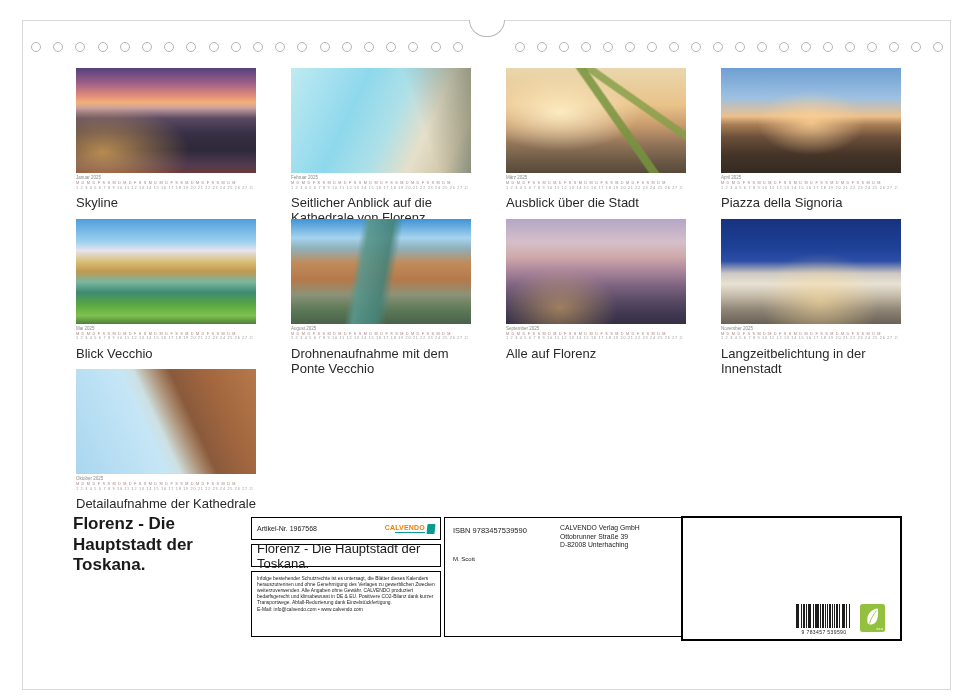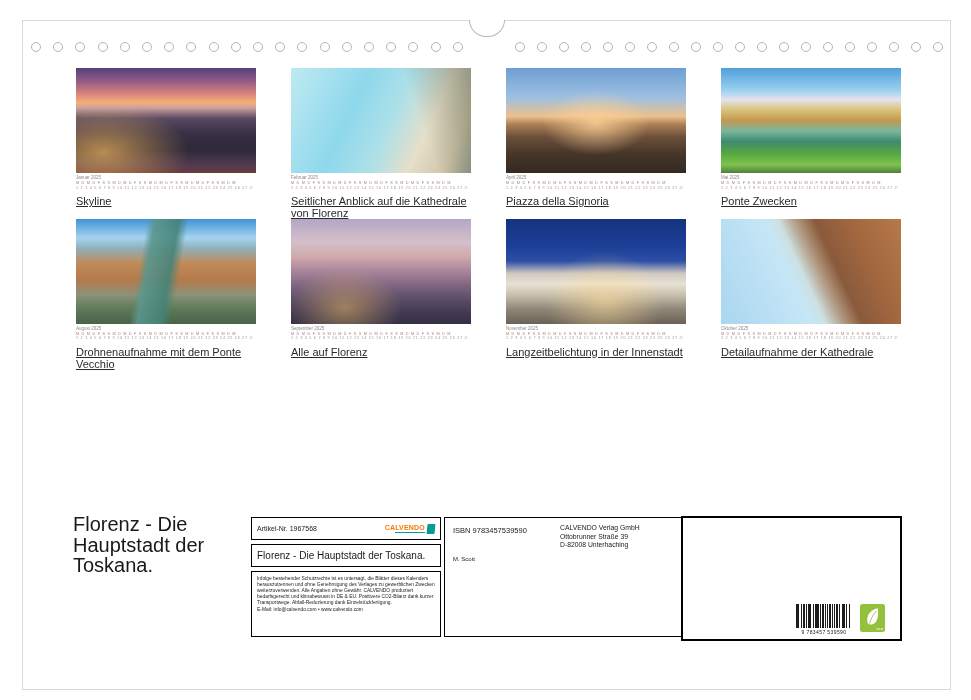--- a/index.html
+++ b/index.html
@@ -14,49 +14,49 @@
   .hanger{position:absolute;left:446px;top:-1px;width:34px;height:16px;border:1px solid #b5b5b5;border-top:none;border-radius:0 0 34px 34px;background:#fff;}
 
   
   .grid{position:absolute;left:53px;top:47px;display:grid;grid-template-columns:repeat(4,215px);grid-auto-rows:150.5px;}
   .card{width:180px;}
   .photo{width:180px;height:105px;}
   .mlabel{margin-top:2px;font-size:4.5px;color:#8a8a8a;}
   .crow{white-space:nowrap;overflow:hidden;width:177px;font-size:3.8px;letter-spacing:0.7px;line-height:4.6px;}
   .crow.r1{margin-top:1px;color:#b08080;}
   .crow.r2{color:#9a9a9a;}
-  .caption{margin-top:5px;font-size:11px;color:#2a2a2a;text-decoration:underline;}
+  .caption{margin-top:5px;font-size:13px;color:#2a2a2a;}
 
   
   .ph1{background:radial-gradient(ellipse at 15% 80%,rgba(240,180,90,.7),transparent 40%),linear-gradient(180deg,#54407c 0%,#9c5f86 14%,#e08a7a 26%,#f2b077 33%,#caa0a0 38%,#5a4a62 48%,#383046 62%,#2e2838 78%,#503a50 92%,#6b3a3a 100%);}
   .ph2{background:linear-gradient(250deg,rgba(80,92,72,.5),transparent 32%),linear-gradient(115deg,#bfeaf2 0%,#8ed8ec 35%,#aee0e8 55%,#e6dfc9 72%,#cfc5a9 88%,#9aa08e 100%);}
   .ph3{background:linear-gradient(55deg,transparent 56%,rgba(118,148,62,.85) 57%,rgba(118,148,62,.85) 60%,transparent 61%),linear-gradient(35deg,transparent 68%,rgba(130,158,70,.8) 69%,rgba(130,158,70,.8) 72%,transparent 73%),radial-gradient(ellipse at 30% 42%,rgba(255,240,200,.9),transparent 45%),linear-gradient(180deg,#ead7ae 0%,#e9c38a 35%,#c79a6c 55%,#93755a 72%,#6d5a46 88%,#57493a 100%);}
   .ph4{background:radial-gradient(ellipse at 50% 52%,rgba(255,210,150,.8),transparent 42%),linear-gradient(180deg,#6f9fd2 0%,#9dc0e2 28%,#ecc08c 46%,#a97e55 54%,#6b4f3a 66%,#463528 82%,#332a22 100%);}
   .ph5{background:linear-gradient(180deg,#4f9fdc 0%,#9fd2ef 22%,#e6e3ef 30%,#d9c27a 40%,#c3984f 50%,#79b7a0 60%,#3f8a70 70%,#59a83f 82%,#7fc24f 92%,#4f7f3f 100%);}
   .ph6{background:radial-gradient(circle at 20% 38%,#fff3c4 0%,#f8cb6b 10%,rgba(240,150,80,.6) 25%,transparent 45%),linear-gradient(180deg,#a86464 0%,#cf7a52 28%,#e79a5e 42%,#b46a50 55%,#7a4a46 70%,#57383c 85%,#433038 100%);}
   .ph7{background:radial-gradient(circle at 22% 48%,#ffeaae 0%,#f6c779 14%,transparent 38%),radial-gradient(circle at 46% 36%,rgba(178,92,58,.95) 0%,rgba(178,92,58,.95) 11%,transparent 20%),linear-gradient(180deg,#ecc891 0%,#d9ad7d 30%,#b08a64 48%,#7c6450 66%,#55453a 84%,#3e342c 100%);}
   .ph8{background:linear-gradient(100deg,transparent 36%,rgba(90,150,140,.9) 40%,rgba(70,130,120,.9) 52%,transparent 57%),linear-gradient(180deg,#3f93d6 0%,#a6d3ee 18%,#8fb0ba 28%,#c08b59 42%,#b5794b 58%,#8c9278 72%,#5d7a58 86%,#49624a 100%);}
   .ph9{background:radial-gradient(ellipse at 30% 85%,rgba(240,190,100,.5),transparent 32%),linear-gradient(180deg,#b4a6c6 0%,#d5bfc9 22%,#cfa9ab 36%,#a8849a 50%,#7c6380 64%,#584a64 78%,#413852 90%,#353046 100%);}
   .ph10{background:linear-gradient(245deg,#b5794a 0%,#a3673f 22%,#8a5a3c 38%,rgba(138,90,60,0) 54%),linear-gradient(65deg,#a9d6f0 0%,#c6e6f6 40%,#dcd2b4 60%,#b49a78 78%,#8a6a4c 100%);}
   .ph11{background:radial-gradient(ellipse at 55% 78%,rgba(255,220,150,.55),transparent 42%),linear-gradient(180deg,#16337f 0%,#1d3f96 26%,#2c4ea6 40%,#cfc9c2 52%,#e8e2d4 62%,#c2b8a6 74%,#8f8678 86%,#6a6256 100%);}
   .ph12{background:radial-gradient(circle at 78% 52%,rgba(255,230,170,.95) 0%,transparent 9%),linear-gradient(180deg,#142668 0%,#1b2f7c 34%,#2b3a86 50%,#53518e 58%,#c9953f 64%,#8a6a44 68%,#3c3a62 76%,#2a2c50 88%,#222444 100%);}
 
   
-  .big-title{position:absolute;left:50px;top:493px;font-size:20px;line-height:20.5px;color:#1a1a1a;}
+  .big-title{position:absolute;left:50px;top:493px;font-size:17px;line-height:20.5px;color:#1a1a1a;font-weight:bold;}
 
   .info-left{position:absolute;left:228px;top:496px;width:190px;}
   .ibox{border:1.5px solid #000;background:#fff;box-sizing:border-box;}
   .box-article{height:23px;display:flex;align-items:center;justify-content:space-between;padding:0 5px;}
   .article-no{font-size:7px;}
   .logo{display:flex;align-items:center;gap:2px;}
   .logo-textcol{display:flex;flex-direction:column;align-items:flex-end;}
   .logo-word{font-size:7px;font-weight:bold;color:#ef7d00;letter-spacing:.2px;line-height:7px;}
   .logo-tag{width:30px;height:1.8px;background:#0a9a94;margin-top:1px;}
   .logo-ico{width:8px;height:10px;background:#0a9a94;transform:skewX(-6deg);border-radius:1px;}
-  .box-title{margin-top:4px;height:23px;display:flex;align-items:center;padding:0 5px;font-size:10px;}
+  .box-title{margin-top:4px;height:23px;display:flex;align-items:center;padding:0 5px;font-size:13px;}
   .box-legal{margin-top:4px;height:66px;padding:4px 5px;font-size:4.9px;line-height:6.1px;color:#222;}
   .legal-mail{margin-top:1px;}
 
   .info-right{position:absolute;left:421px;top:496px;width:268px;height:120px;border:1.5px solid #000;box-sizing:border-box;background:#fff;padding-left:24px;}
   .isbn{position:absolute;left:8px;top:8px;font-size:7.5px;}
   .author{position:absolute;left:8px;top:38px;font-size:6px;}
   .publisher{position:absolute;left:115px;top:6px;font-size:6.8px;line-height:8.6px;}
 
   .barcode-box{position:absolute;left:658px;top:495px;width:221px;height:125px;border:2px solid #000;box-sizing:border-box;background:#fff;}
   .barcode{position:absolute;left:113px;top:86px;width:54px;height:24px;background:repeating-linear-gradient(90deg,#1c1c1c 0 1px,transparent 1px 2.4px),repeating-linear-gradient(90deg,#1c1c1c 0 2px,transparent 2px 6.6px);}
@@ -127,35 +127,42 @@
     </div>
 
     <div class="card">
       <div class="photo ph2"></div>
       <div class="mlabel">Februar 2025</div>
       <div class="crow r1">M D M D F S S M D M D F S S M D M D F S S M D M D F S S M D M</div>
       <div class="crow r2">1 2 3 4 5 6 7 8 9 10 11 12 13 14 15 16 17 18 19 20 21 22 23 24 25 26 27 28 29 30 31</div>
       <div class="caption">Seitlicher Anblick auf die Kathedrale von Florenz</div>
     </div>
 
+    <div class="card">
+      <div class="photo ph3"></div>
+      <div class="mlabel">März 2025</div>
+      <div class="crow r1">M D M D F S S M D M D F S S M D M D F S S M D M D F S S M D M</div>
+      <div class="crow r2">1 2 3 4 5 6 7 8 9 10 11 12 13 14 15 16 17 18 19 20 21 22 23 24 25 26 27 28 29 30 31</div>
+      <div class="caption">Ausblick über die Stadt</div>
+    </div>
 
     <div class="card">
       <div class="photo ph4"></div>
       <div class="mlabel">April 2025</div>
       <div class="crow r1">M D M D F S S M D M D F S S M D M D F S S M D M D F S S M D M</div>
       <div class="crow r2">1 2 3 4 5 6 7 8 9 10 11 12 13 14 15 16 17 18 19 20 21 22 23 24 25 26 27 28 29 30 31</div>
       <div class="caption">Piazza della Signoria</div>
     </div>
 
     <div class="card">
       <div class="photo ph5"></div>
       <div class="mlabel">Mai 2025</div>
       <div class="crow r1">M D M D F S S M D M D F S S M D M D F S S M D M D F S S M D M</div>
       <div class="crow r2">1 2 3 4 5 6 7 8 9 10 11 12 13 14 15 16 17 18 19 20 21 22 23 24 25 26 27 28 29 30 31</div>
-      <div class="caption">Ponte Zwecken</div>
+      <div class="caption">Blick Vecchio</div>
     </div>
 
 
 
     <div class="card">
       <div class="photo ph8"></div>
       <div class="mlabel">August 2025</div>
       <div class="crow r1">M D M D F S S M D M D F S S M D M D F S S M D M D F S S M D M</div>
       <div class="crow r2">1 2 3 4 5 6 7 8 9 10 11 12 13 14 15 16 17 18 19 20 21 22 23 24 25 26 27 28 29 30 31</div>
       <div class="caption">Drohnenaufnahme mit dem Ponte Vecchio</div>

